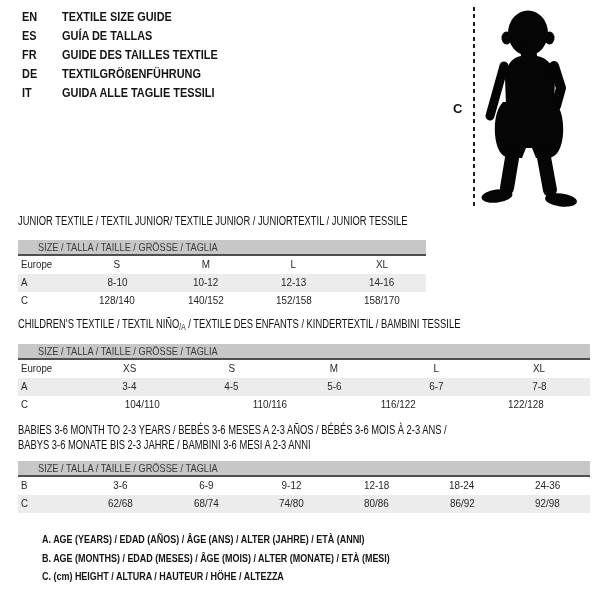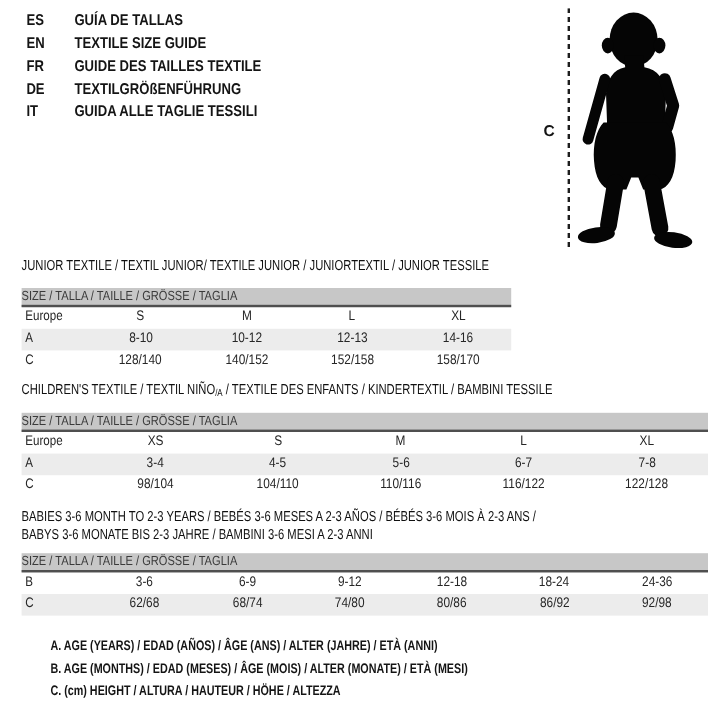--- a/index.html
+++ b/index.html
@@ -25,44 +25,44 @@
 
   
   .sec-title{position:absolute;left:18px;font-size:12px;font-weight:400;color:#101010;line-height:15px;}
   .sub{font-size:8.5px;vertical-align:-2px;}
 
   
   .tbl{position:absolute;left:18px;font-size:11.5px;color:#262626;}
   .t1{width:408px;}
   .t2,.t3{width:572px;}
   .tbl-head{height:14px;line-height:14px;background:#c7c7c7;border-bottom:2px solid #4f4f4f;
-            padding-left:0;font-size:11px;color:#3a3a3a;}
+            padding-left:20px;font-size:11px;color:#3a3a3a;}
   .tbl-row{display:flex;height:18px;line-height:17px;}
   .tbl-row.stripe{background:#ececec;}
   .cell{flex:1;text-align:center;}
   .cell-label{flex:0 0 52px;text-align:left;padding-left:3px;}
   .t2 .cell-label,.t3 .cell-label{flex:0 0 57px;}
 
   
   .footnotes{position:absolute;left:18px;top:530px;}
   .footnote{height:18.5px;line-height:18.5px;font-size:11.5px;font-weight:700;color:#141414;margin-left:24px;}
 </style>
 </head>
 <body>
 
 <div class="canvas">
 
   <div class="lang-list">
     <div class="lang-row">
+      <span class="lang-code"><span class="cond">EN</span></span>
+      <span class="cond">TEXTILE SIZE GUIDE</span>
+    </div>
+    <div class="lang-row">
       <span class="lang-code"><span class="cond">ES</span></span>
       <span class="cond">GUÍA DE TALLAS</span>
-    </div>
-    <div class="lang-row">
-      <span class="lang-code"><span class="cond">EN</span></span>
-      <span class="cond">TEXTILE SIZE GUIDE</span>
     </div>
     <div class="lang-row">
       <span class="lang-code"><span class="cond">FR</span></span>
       <span class="cond">GUIDE DES TAILLES TEXTILE</span>
     </div>
     <div class="lang-row">
       <span class="lang-code"><span class="cond">DE</span></span>
       <span class="cond">TEXTILGRÖßENFÜHRUNG</span>
     </div>
     <div class="lang-row">
@@ -139,21 +139,20 @@
     <div class="tbl-row stripe">
       <span class="cell cell-label"><span class="cond">A</span></span>
       <span class="cell"><span class="ccond">3-4</span></span>
       <span class="cell"><span class="ccond">4-5</span></span>
       <span class="cell"><span class="ccond">5-6</span></span>
       <span class="cell"><span class="ccond">6-7</span></span>
       <span class="cell"><span class="ccond">7-8</span></span>
     </div>
     <div class="tbl-row">
       <span class="cell cell-label"><span class="cond">C</span></span>
-      <span class="cell"><span class="ccond">98/104</span></span>
       <span class="cell"><span class="ccond">104/110</span></span>
       <span class="cell"><span class="ccond">110/116</span></span>
       <span class="cell"><span class="ccond">116/122</span></span>
       <span class="cell"><span class="ccond">122/128</span></span>
     </div>
   </div>
 
   <div class="sec-title" style="top:423px">
     <div><span class="tcond">BABIES 3-6 MONTH TO 2-3 YEARS / BEBÉS 3-6 MESES A 2-3 AÑOS / BÉBÉS 3-6 MOIS À 2-3 ANS /</span></div>
     <div><span class="tcond">BABYS 3-6 MONATE BIS 2-3 JAHRE / BAMBINI 3-6 MESI A 2-3 ANNI</span></div>

